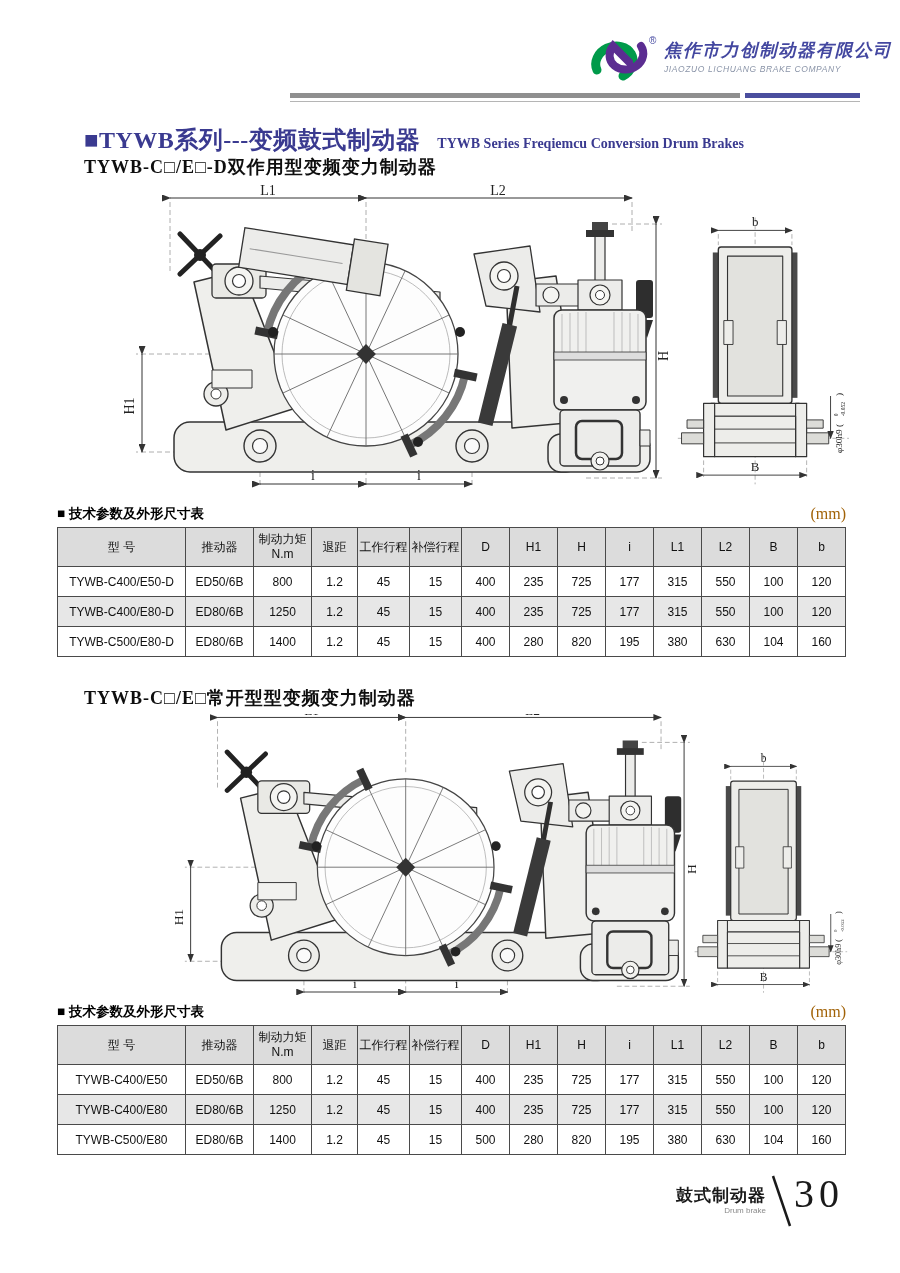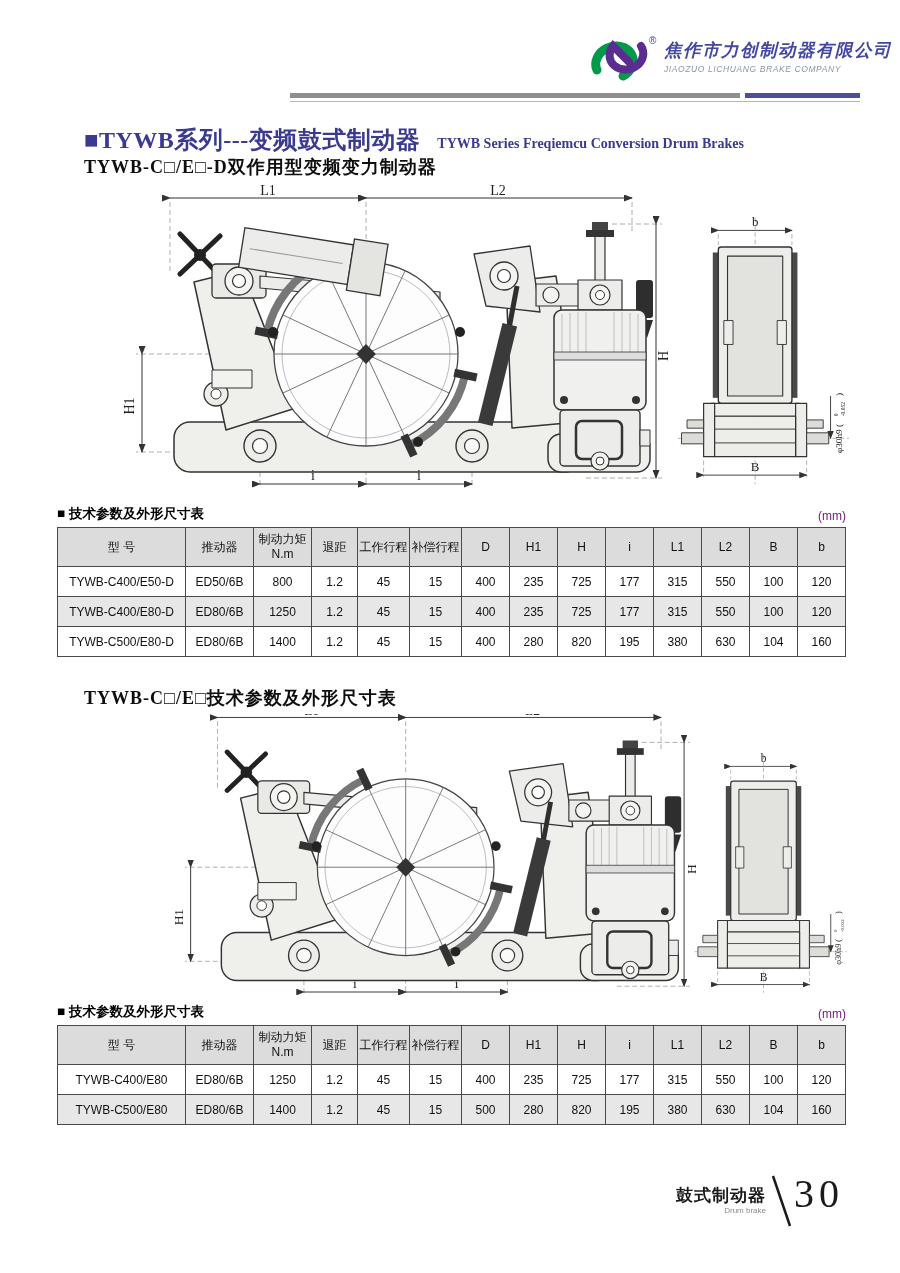--- a/index.html
+++ b/index.html
@@ -34,21 +34,21 @@
   .dim-text { font-family:"Liberation Serif", serif; font-size:14px; fill:#222; }
   .dim-small { font-family:"Liberation Serif", serif; font-size:10px; fill:#222; }
   .dim-tiny { font-family:"Liberation Serif", serif; font-size:6px; fill:#222; }
 
   
   .table-head-row { position:absolute; left:57px; width:789px; display:flex;
                     justify-content:space-between; align-items:flex-end; }
   #thead-row1 { top:505px; }
   #thead-row2 { top:1003px; }
   .table-heading { font-size:13.5px; font-weight:bold; color:#000; }
-  .unit-note { font-size:12px; color:#701a75; }
+  .unit-note { font-size:16px; color:#a16207;font-family:Liberation Serif, serif; }
 
   
   .spec-table { position:absolute; left:57px; width:789px; border-collapse:collapse;
                 table-layout:fixed; }
   #table1 { top:527px; }
   #table2 { top:1025px; }
   .spec-table th { background:#dcdcdc; font-weight:normal; font-size:12px; color:#111;
                    border:1px solid #4a4a4a; padding:2px 0; height:34px; white-space:pre-line; line-height:1.25; }
   .spec-table td { text-align:center; font-size:12px; color:#111; border:1px solid #4a4a4a;
                    padding:0; height:29px; }
@@ -361,21 +361,21 @@
           <td>820</td>
           <td>195</td>
           <td>380</td>
           <td>630</td>
           <td>104</td>
           <td>160</td>
         </tr>
       </tbody>
     </table>
 
-  <div class="subtitle" id="subtitle2">TYWB-C□/E□技术参数及外形尺寸表</div>
+  <div class="subtitle" id="subtitle2">TYWB-C□/E□常开型型变频变力制动器</div>
 
   <svg class="drawing" id="drawing2" width="775" height="290" viewBox="0 0 775 290">
     <g transform="translate(70,-10) scale(0.96)">
       <use href="#front-geom"></use>
       <text class="dim-text" x="160" y="11" text-anchor="middle">L1</text>
       <text class="dim-text" x="390" y="11" text-anchor="middle">L2</text>
       <text class="dim-text" transform="translate(560,172) rotate(-90)" text-anchor="middle">H</text>
       <text class="dim-text" transform="translate(26,222) rotate(-90)" text-anchor="middle">H1</text>
       <text class="dim-text" x="205" y="296" text-anchor="middle">i</text>
       <text class="dim-text" x="311" y="296" text-anchor="middle">i</text>
@@ -429,20 +429,36 @@
           <th>H</th>
           <th>i</th>
           <th>L1</th>
           <th>L2</th>
           <th>B</th>
           <th>b</th>
         </tr>
       </thead>
       <tbody>
         <tr>
+          <td>TYWB-C400/E50</td>
+          <td>ED50/6B</td>
+          <td>800</td>
+          <td>1.2</td>
+          <td>45</td>
+          <td>15</td>
+          <td>400</td>
+          <td>235</td>
+          <td>725</td>
+          <td>177</td>
+          <td>315</td>
+          <td>550</td>
+          <td>100</td>
+          <td>120</td>
+        </tr>
+        <tr>
           <td>TYWB-C400/E80</td>
           <td>ED80/6B</td>
           <td>1250</td>
           <td>1.2</td>
           <td>45</td>
           <td>15</td>
           <td>400</td>
           <td>235</td>
           <td>725</td>
           <td>177</td>

